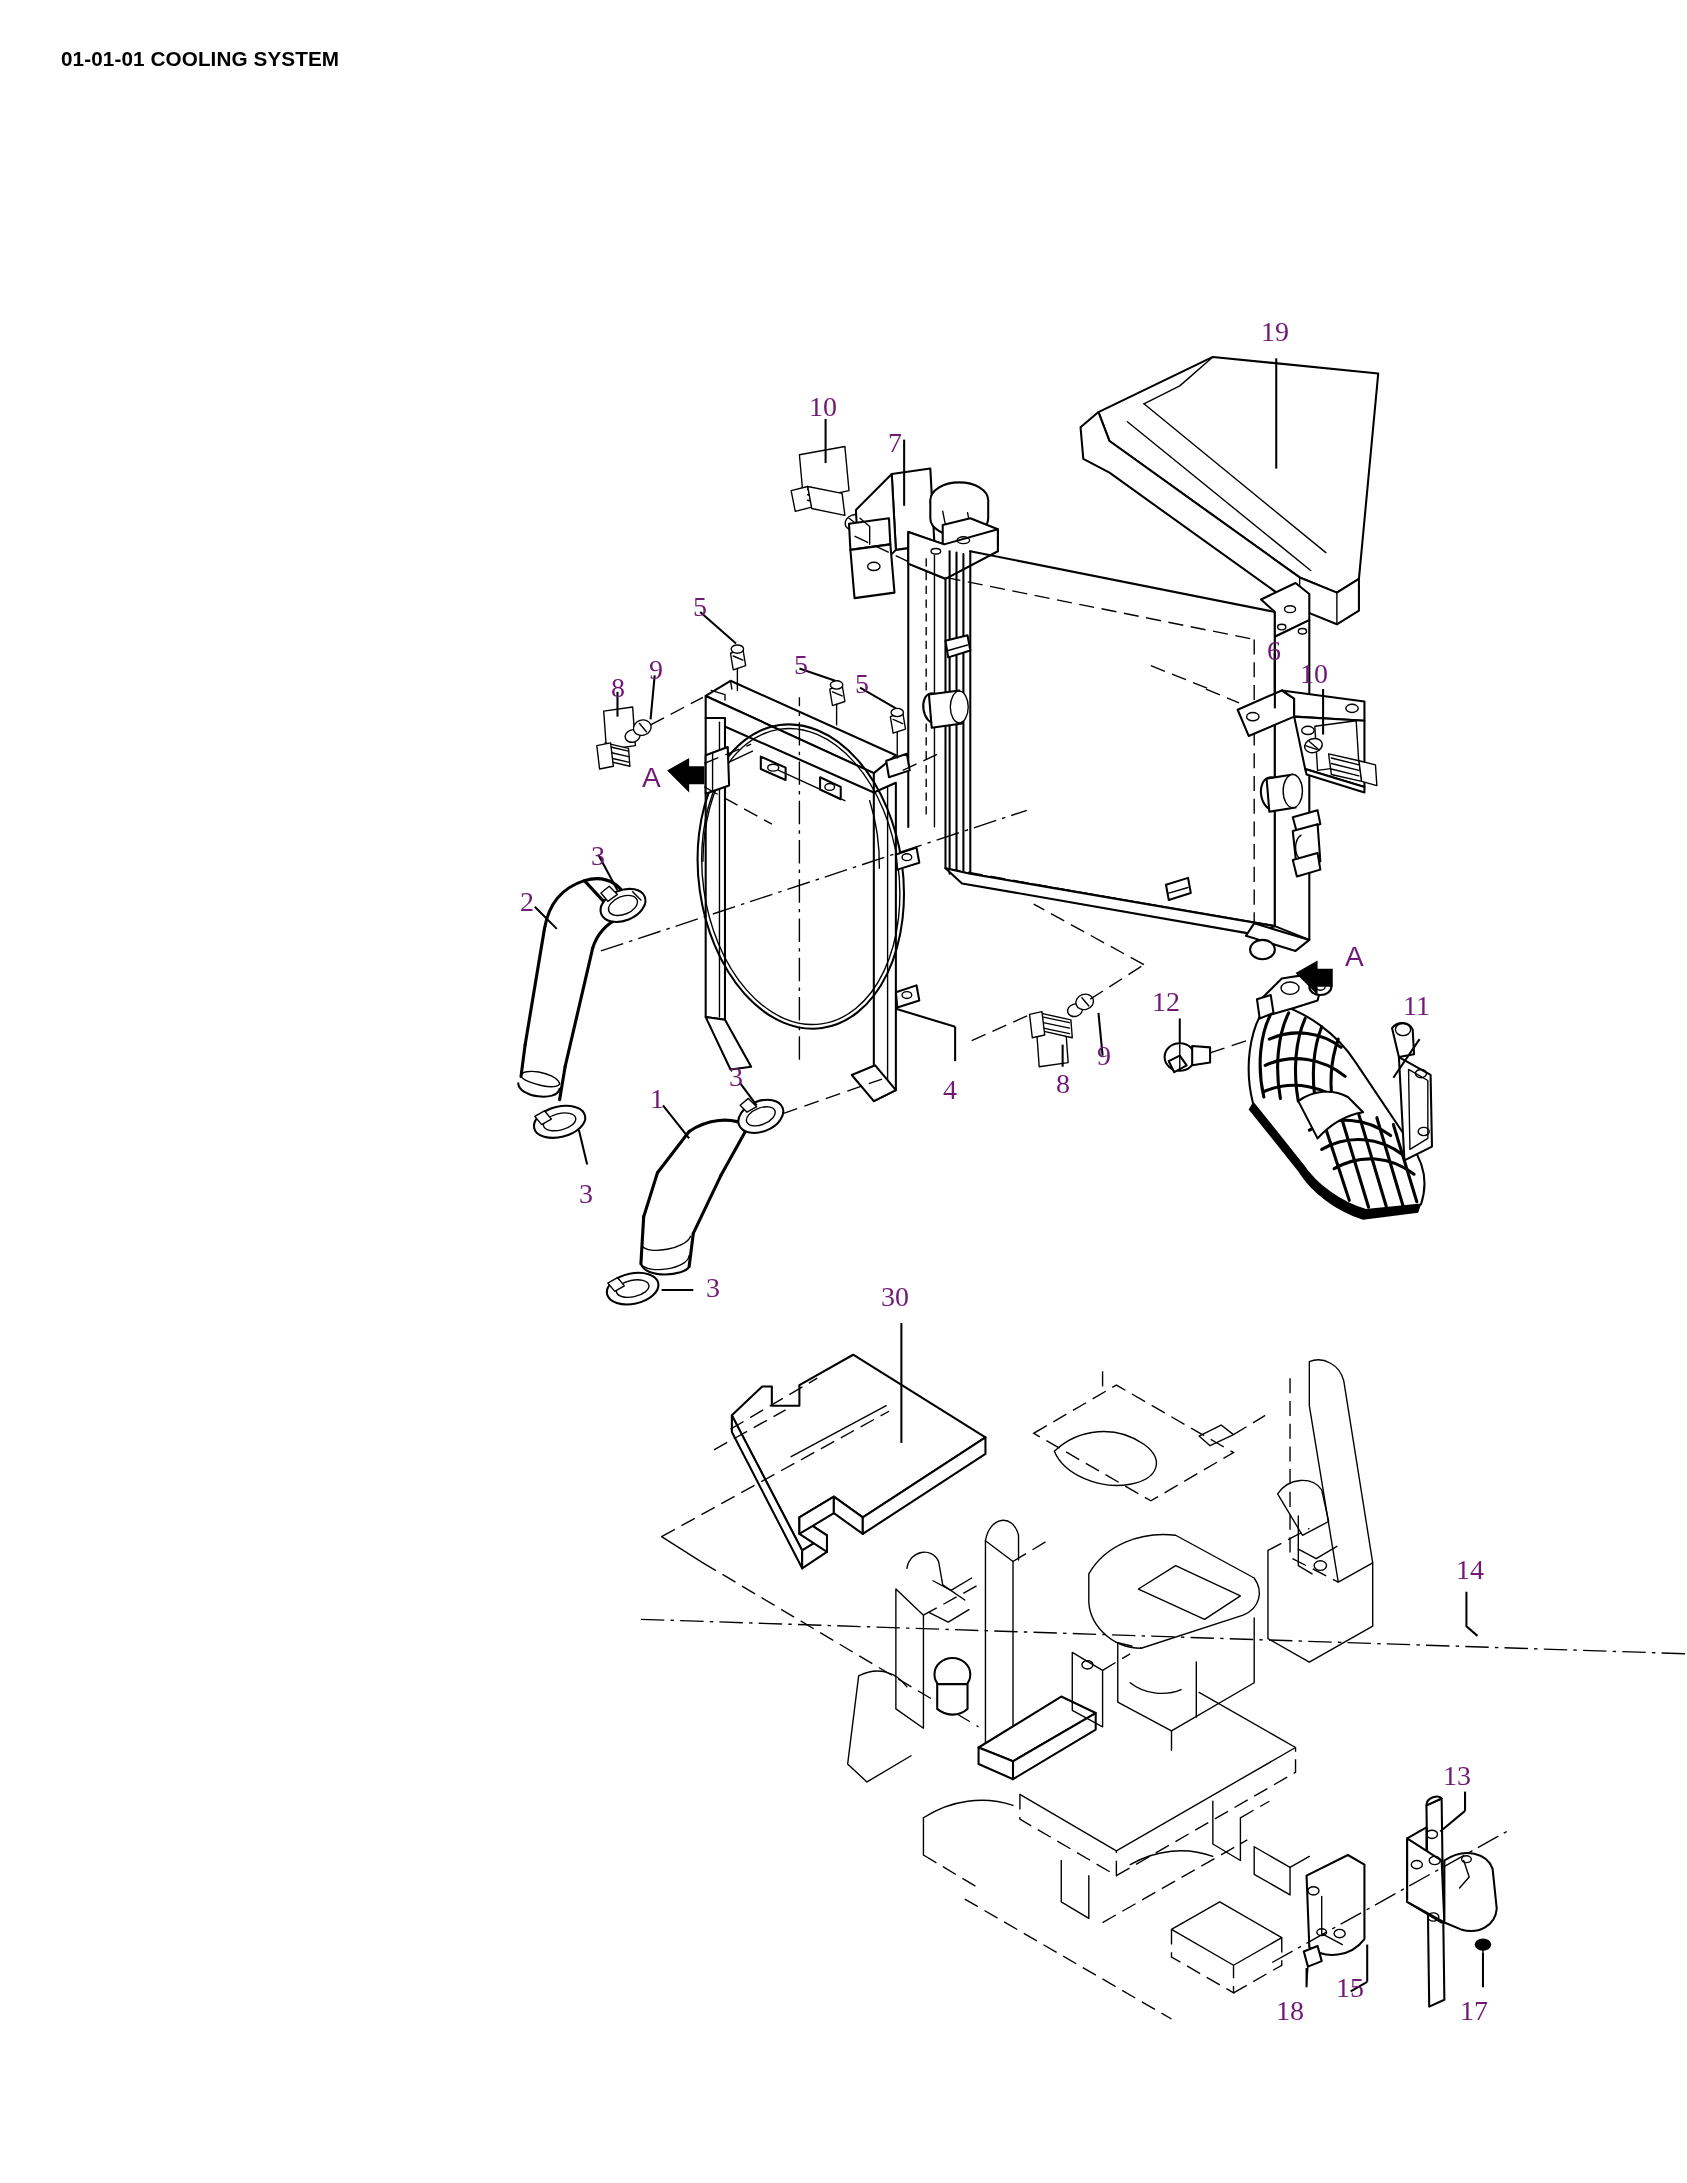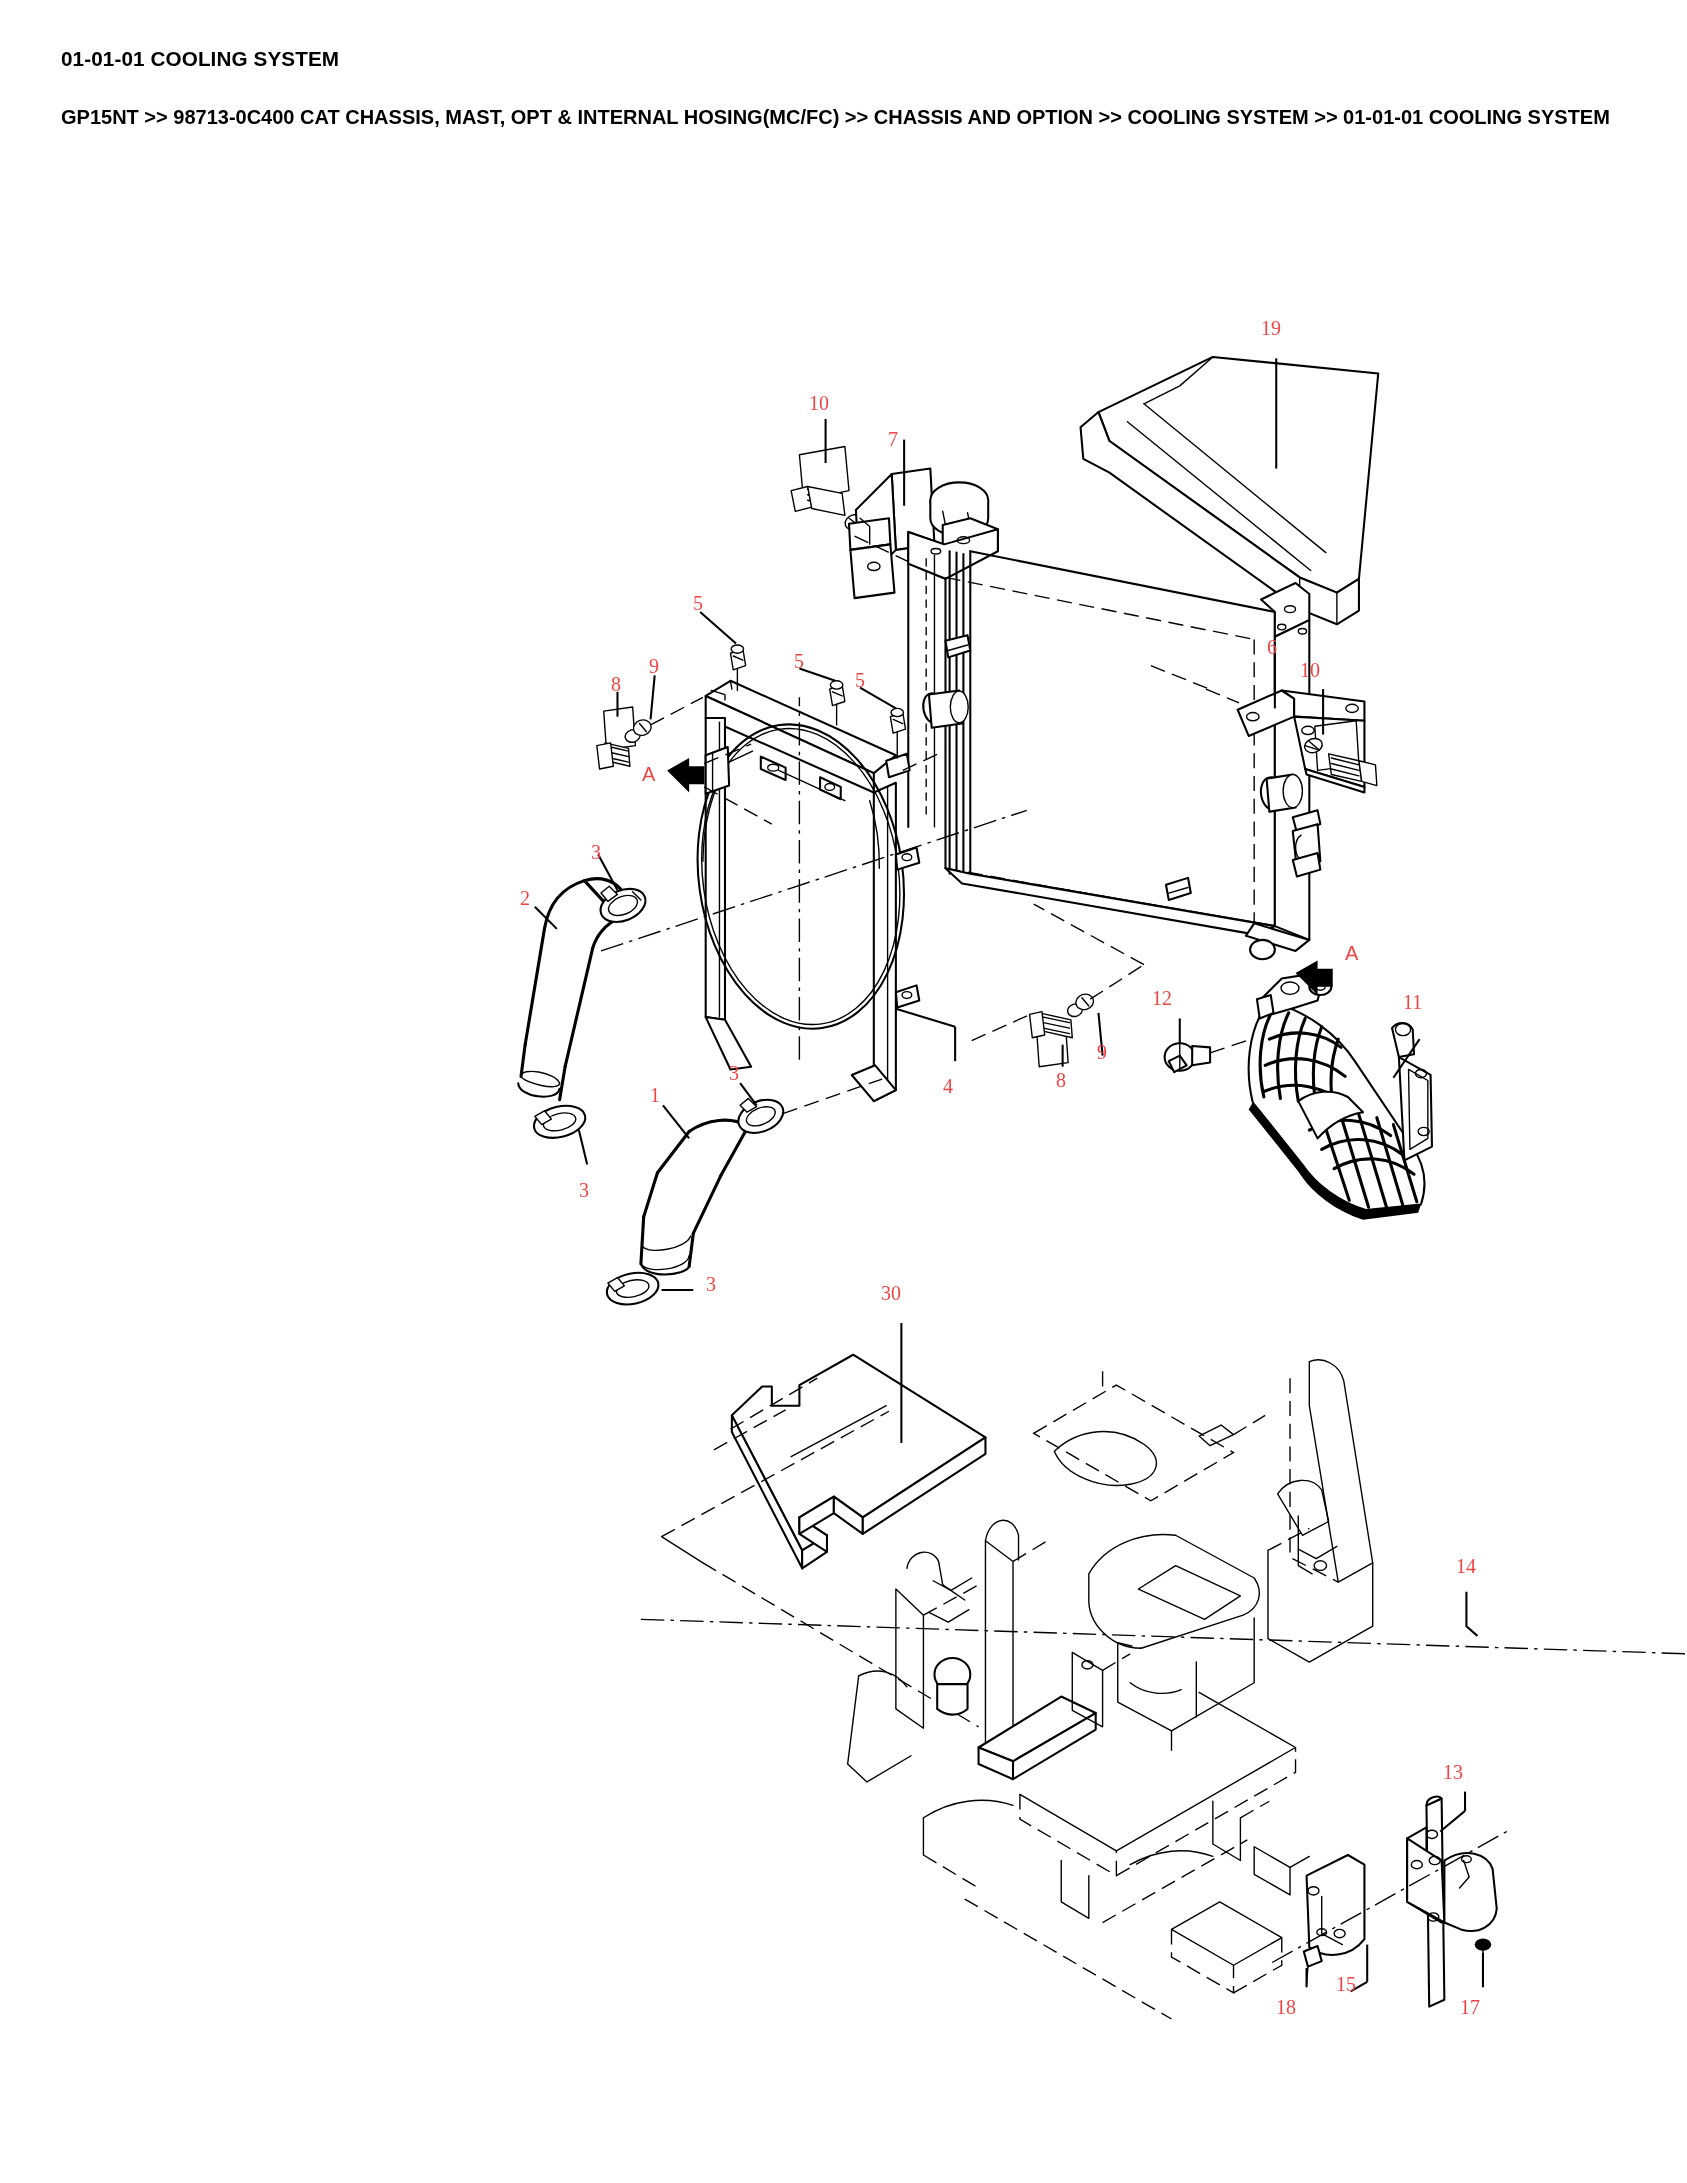--- a/index.html
+++ b/index.html
@@ -20,34 +20,33 @@
     margin-top:33px;font-size:20px;font-weight:bold;line-height:1.32;
     width:1578px;
   }
 
   
   .canvas{position:absolute;left:0;top:0;width:1687px;height:2183px;}
   .canvas svg{display:block;width:1687px;height:2183px;}
 
   
   .cal{
-    position:absolute;font-size:20px;line-height:1;color:#ef4444;
+    position:absolute;font-size:28px;line-height:1;color:#701a75;
     font-family:"Liberation Serif", serif;
     white-space:nowrap;
   }
   .cal.sans{font-family:"Liberation Sans", sans-serif;}
 </style>
 </head>
 <body>
 
 <div class="page">
 
   <div class="hdr">
     <div class="hdr-title">01-01-01 COOLING SYSTEM</div>
-    <div class="hdr-crumb">GP15NT &gt;&gt; 98713-0C400 CAT CHASSIS, MAST, OPT &amp; INTERNAL HOSING(MC/FC) &gt;&gt; CHASSIS AND OPTION &gt;&gt; COOLING SYSTEM &gt;&gt; 01-01-01 COOLING SYSTEM</div>
   </div>
 
   <div class="canvas">
   <svg viewBox="0 0 2448 3168" xmlns="http://www.w3.org/2000/svg">
     <defs>
       <style>
         .s  {fill:none;stroke:#000;stroke-width:3;stroke-linejoin:round;stroke-linecap:round;}
         .sT {fill:none;stroke:#000;stroke-width:2;stroke-linejoin:round;stroke-linecap:round;}
         .sH {fill:none;stroke:#000;stroke-width:4.5;stroke-linejoin:round;stroke-linecap:round;}
         .dash{fill:none;stroke:#000;stroke-width:2;stroke-dasharray:22 11;}

